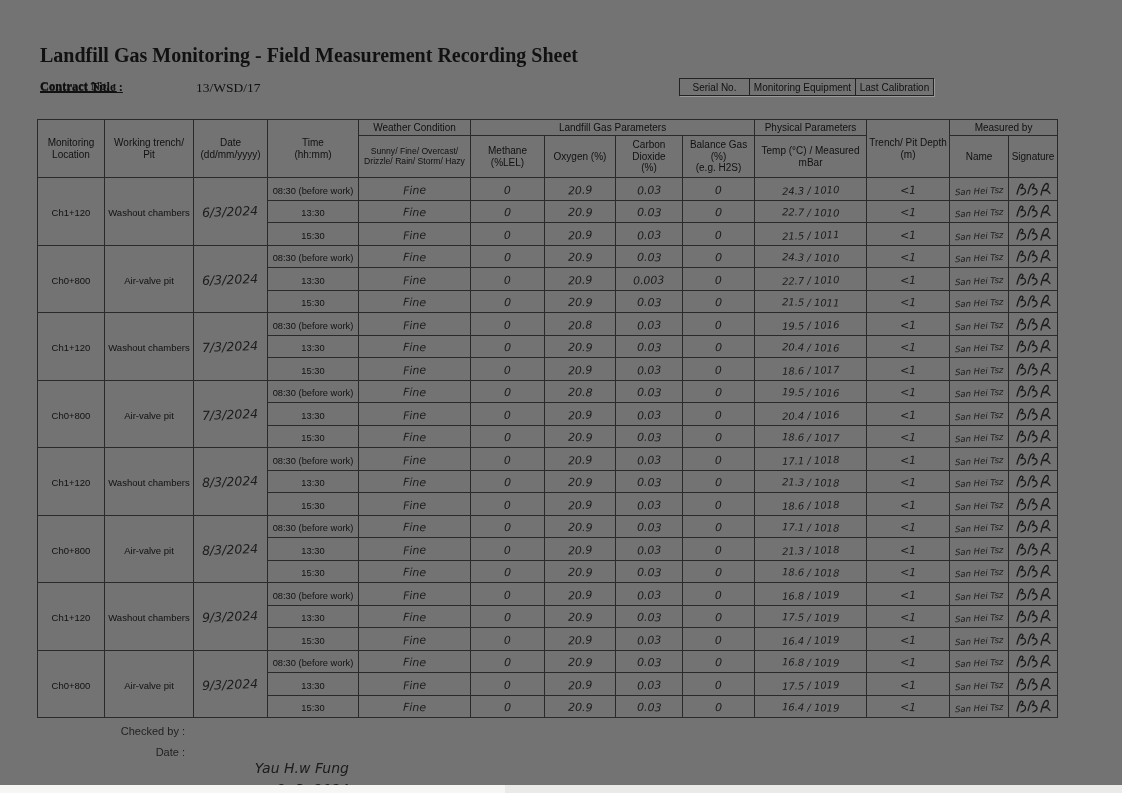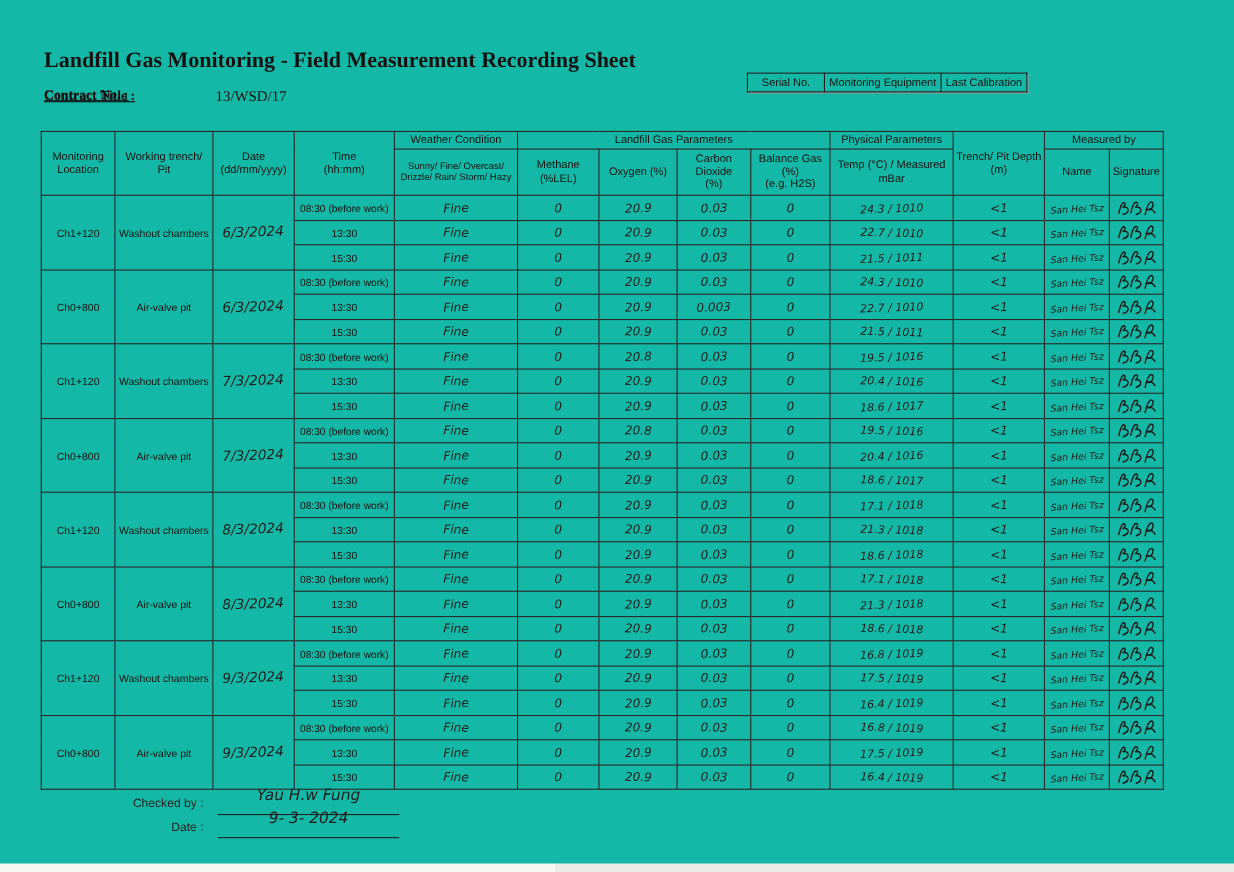--- a/index.html
+++ b/index.html
@@ -2,42 +2,42 @@
 <html><head>
 <meta charset="utf-8">
 <style>
   * { box-sizing: border-box; margin: 0; padding: 0; }
   html, body { background: #ffffff; }
   body { font-family: "Liberation Sans", sans-serif; }
   #page {
     position: relative;
     width: 1122px;
     height: 793px;
-    background: #14b8a6;
+    background: #737373;
     overflow: hidden;
   }
   
   .title {
     position: absolute; left: 40px; top: 44px;
     font-family: "Liberation Serif", serif;
     font-weight: bold; font-size: 20px; color: #111;
   }
   .contract-label {
     position: absolute; left: 40px;
     font-family: "Liberation Serif", serif;
     font-weight: bold; font-size: 12.5px; color: #111; text-decoration: underline;
   }
   .contract-value {
     position: absolute; left: 196px;
     font-family: "Liberation Serif", serif;
     font-size: 13.5px; color: #111;
   }
   
   .equip {
-    position: absolute; left: 679px; top: 66px;
+    position: absolute; left: 679px; top: 78px;
     border-collapse: collapse; table-layout: fixed;
     box-shadow: 1px 1px 0 #999;
   }
   .equip th, .equip td {
     border: 1px solid #222; font-weight: normal;
     font-size: 10px; text-align: center; color: #111;
     height: 17px; padding: 0 3px; white-space: nowrap;
   }
   
   .main-table {
@@ -71,22 +71,22 @@
   .hw.small-hw { font-size: 10px; }
   tbody tr:nth-child(odd) .hw.val { transform: rotate(-2deg); }
   tbody tr:nth-child(even) .hw.val { transform: rotate(1.5deg); }
   .sig-svg { display: block; margin: 0 auto; }
   
   .foot-label {
     position: absolute; font-size: 11px; color: #222;
     width: 110px; text-align: right;
   }
   .foot-line {
-    position: absolute; left: 198px; width: 165px;
-    border-bottom: 1.4px solid #222; text-align: center;
+    position: absolute; left: 184px; width: 165px;
+    border-bottom: 1.4px solid #222; text-align: right; margin-top: 45px;
   }
   .foot-line .hw { font-size: 14px; }
   
   .bottom-strip {
     position: absolute; left: 0; bottom: 0; width: 1122px; height: 8px;
     background: linear-gradient(to right, #f6f6f4 0 45%, #eaeae8 45% 100%);
   }
 </style>
 </head>
 <body>

